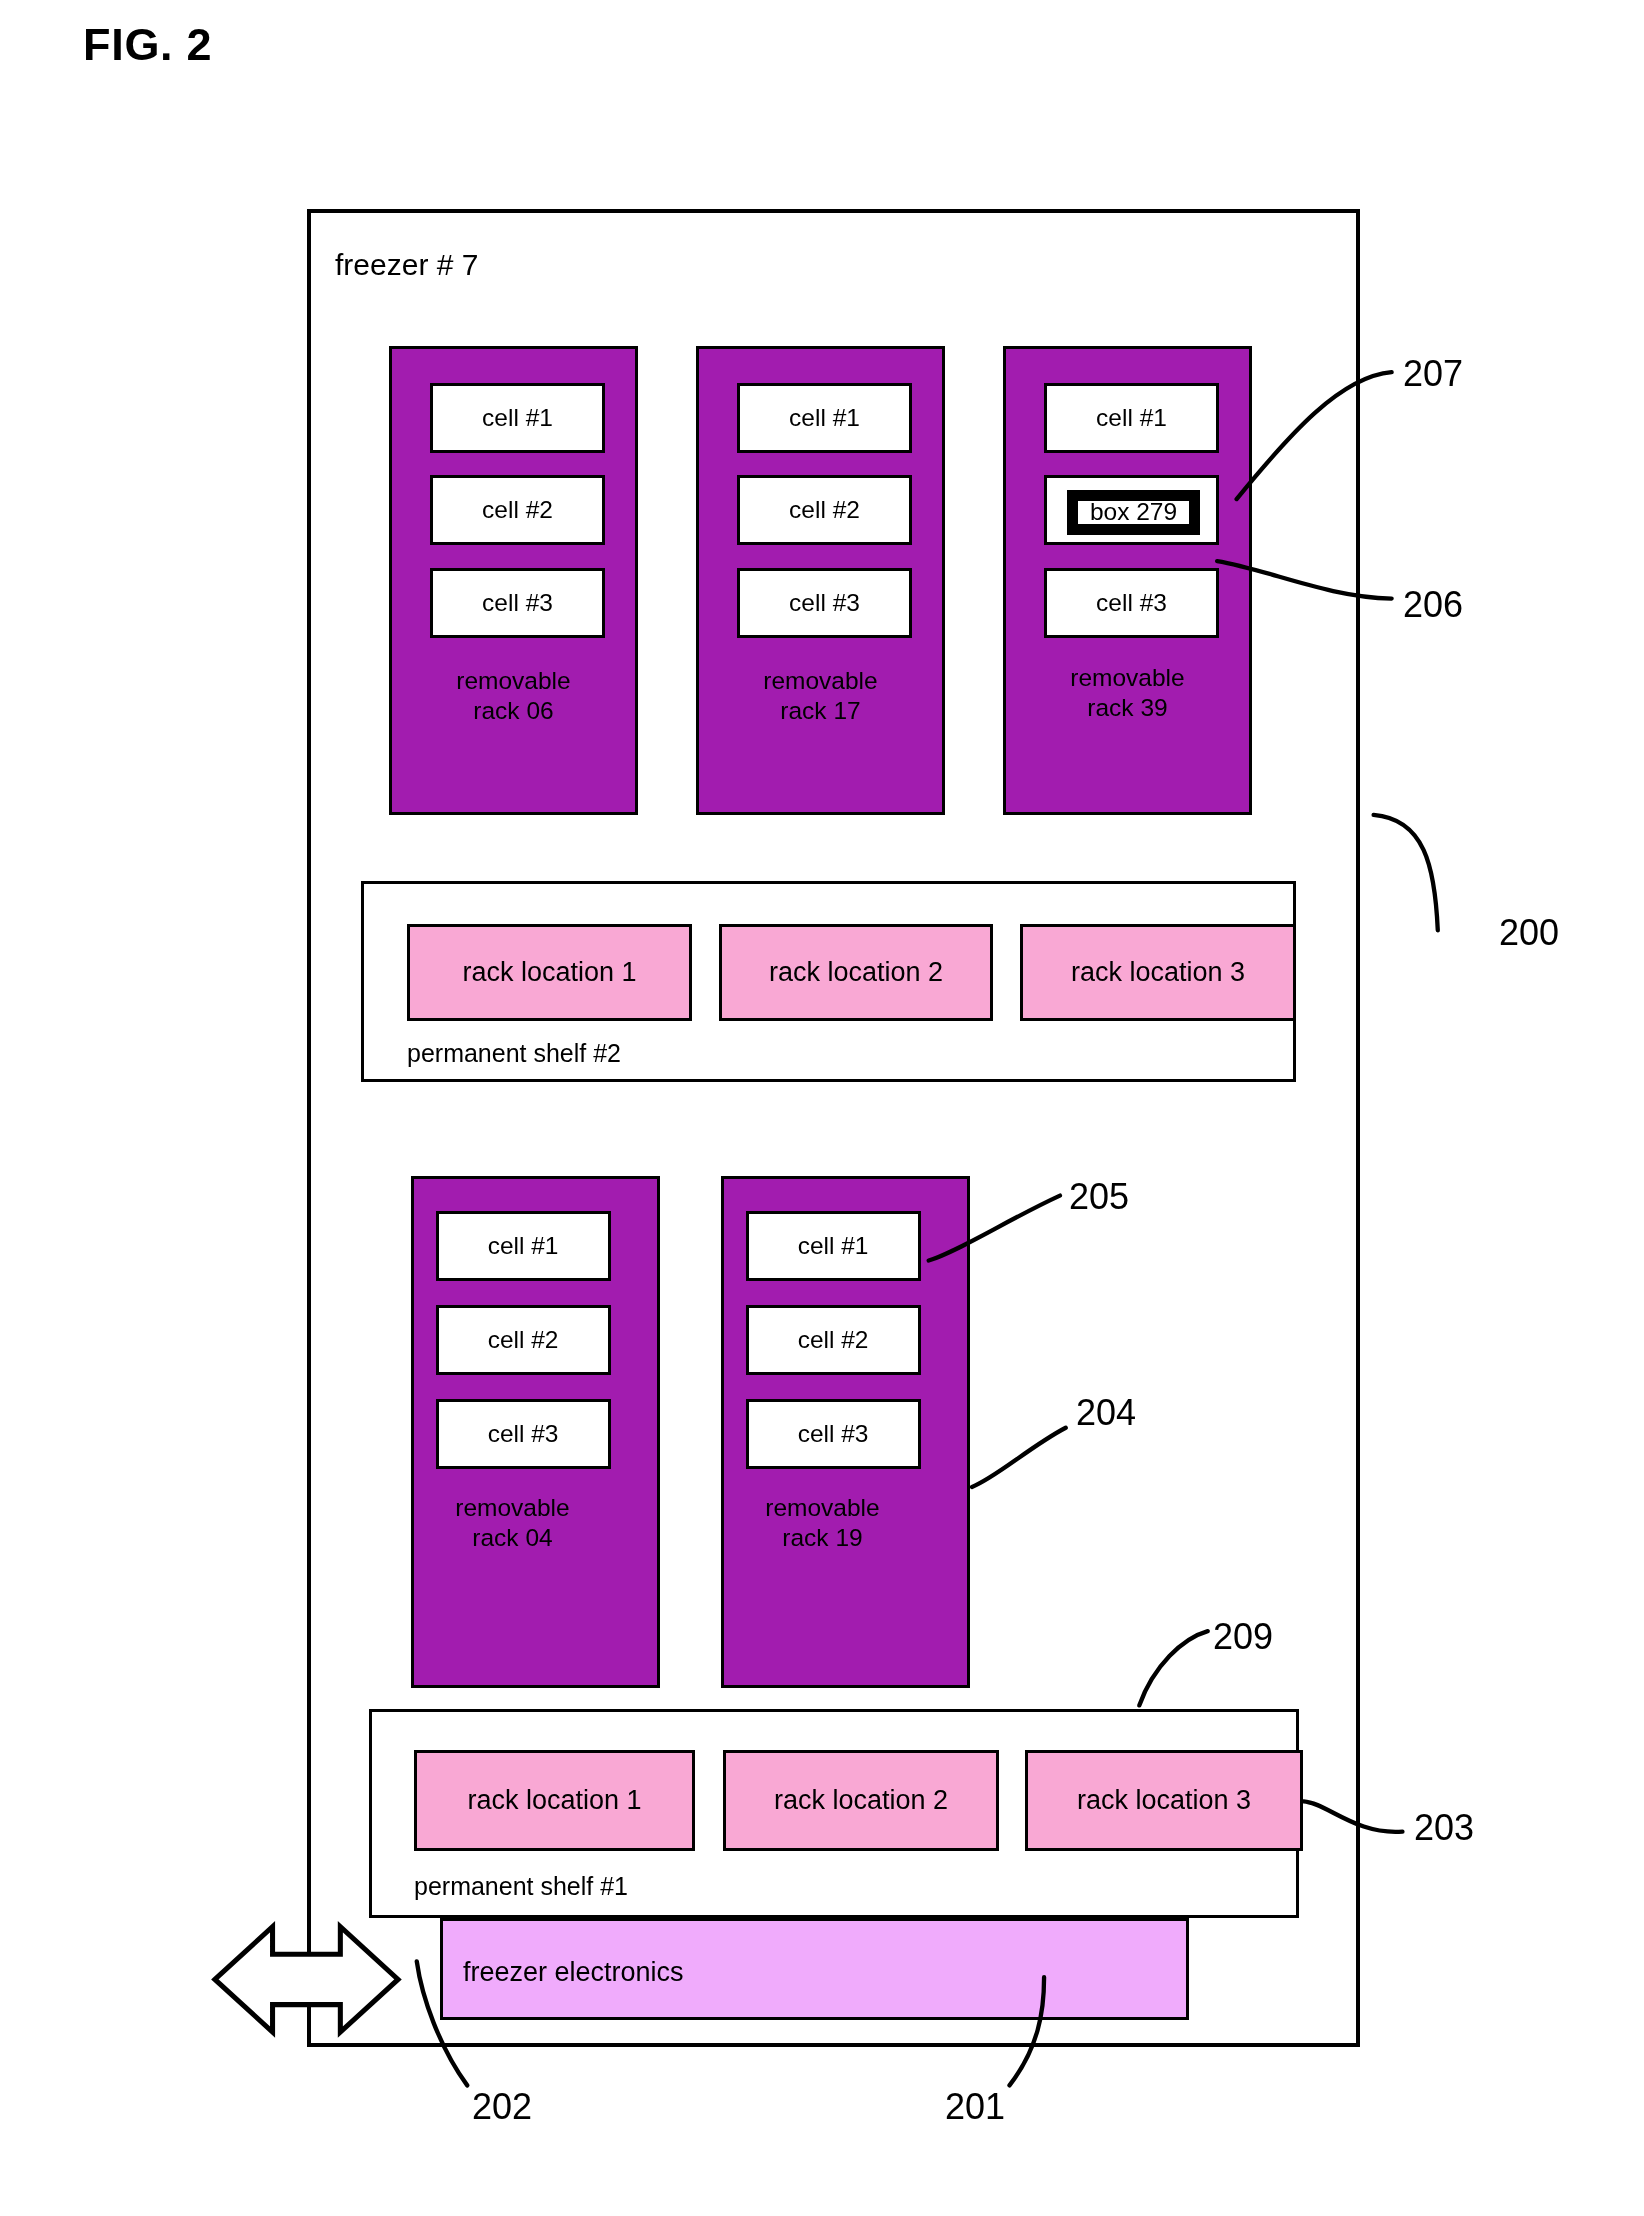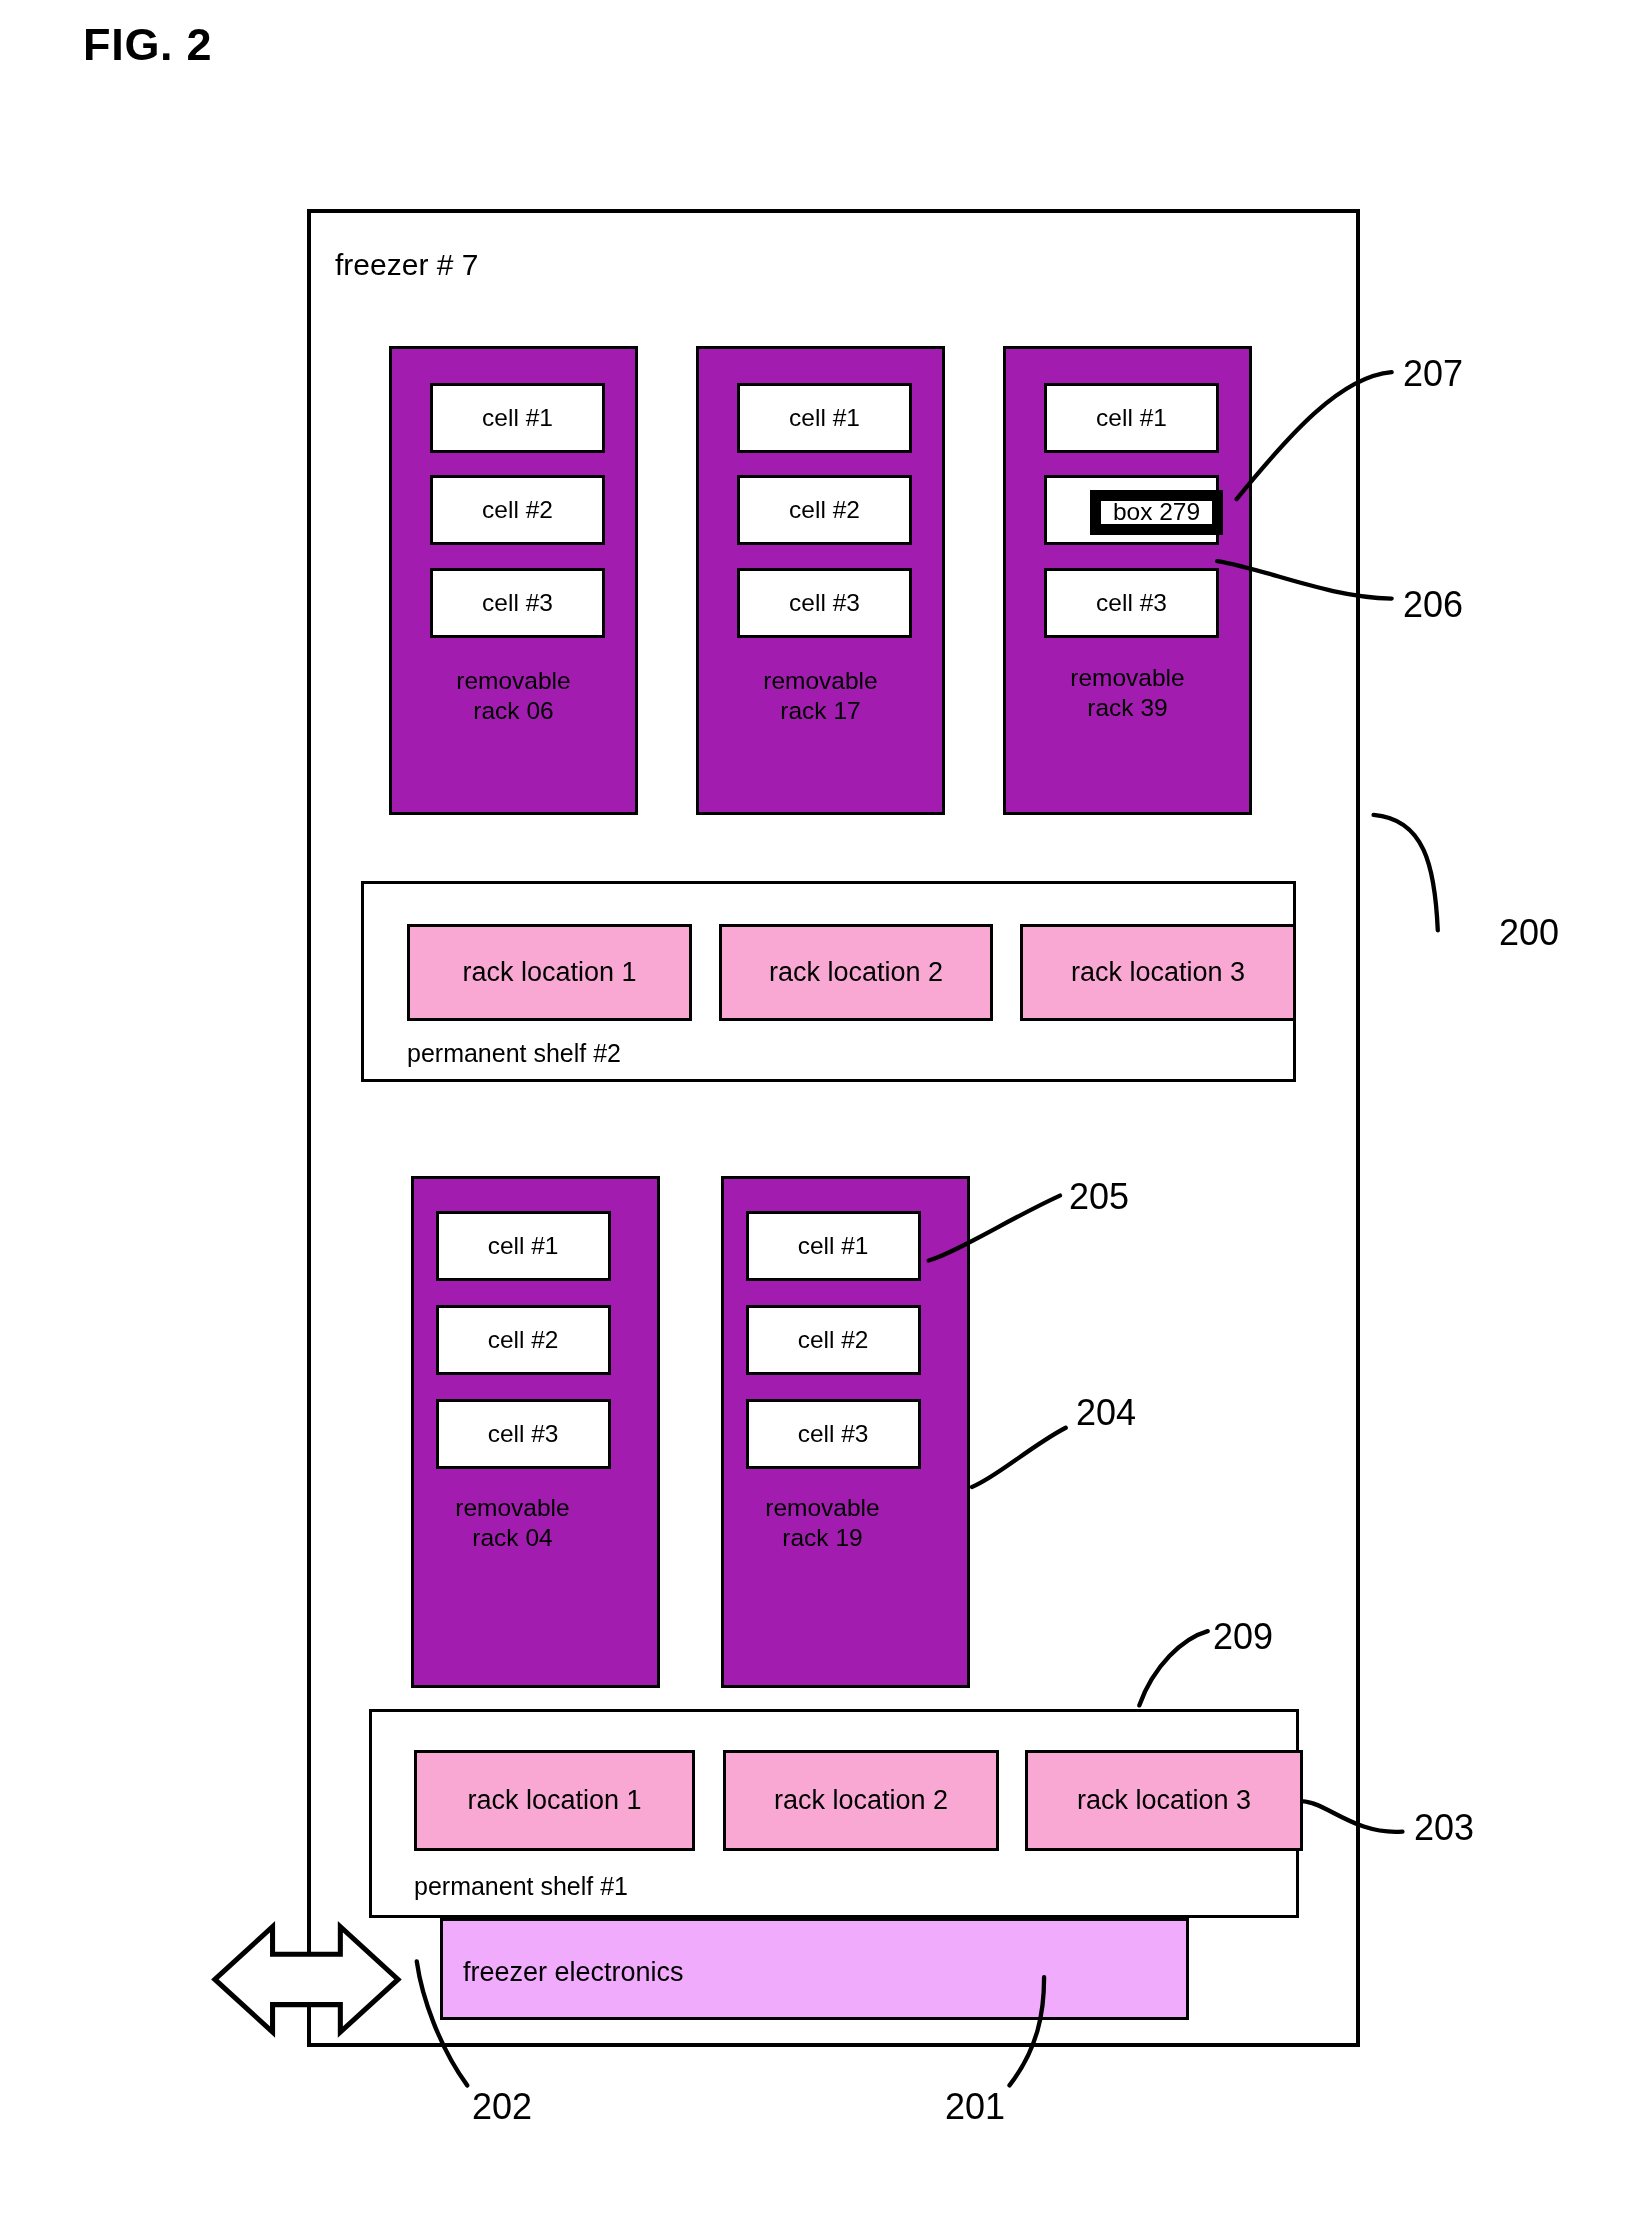--- a/index.html
+++ b/index.html
@@ -177,21 +177,21 @@
   <div class="cell" style="left:38px; top:219px; width:175px; height:70px;">cell #3</div>
   <div class="rack-caption" style="top:317px;">
     <div>removable</div>
     <div>rack 17</div>
   </div>
 </div>
 
 <div class="rack" style="left:1003px; top:346px; width:249px; height:469px;">
   <div class="cell" style="left:38px; top:34px; width:175px; height:70px;">cell #1</div>
   <div class="cell" style="left:38px; top:126px; width:175px; height:70px;">
-    <div class="boxitem" style="left:20px; top:11.5px; width:133px; height:45px;margin-left:23px;">
+    <div class="boxitem" style="left:20px; top:11.5px; width:133px; height:45px;">
       <div class="boxitem-inner">box 279</div>
     </div>
   </div>
   <div class="cell" style="left:38px; top:219px; width:175px; height:70px;">cell #3</div>
   <div class="rack-caption" style="top:314px;">
     <div>removable</div>
     <div>rack 39</div>
   </div>
 </div>
 

